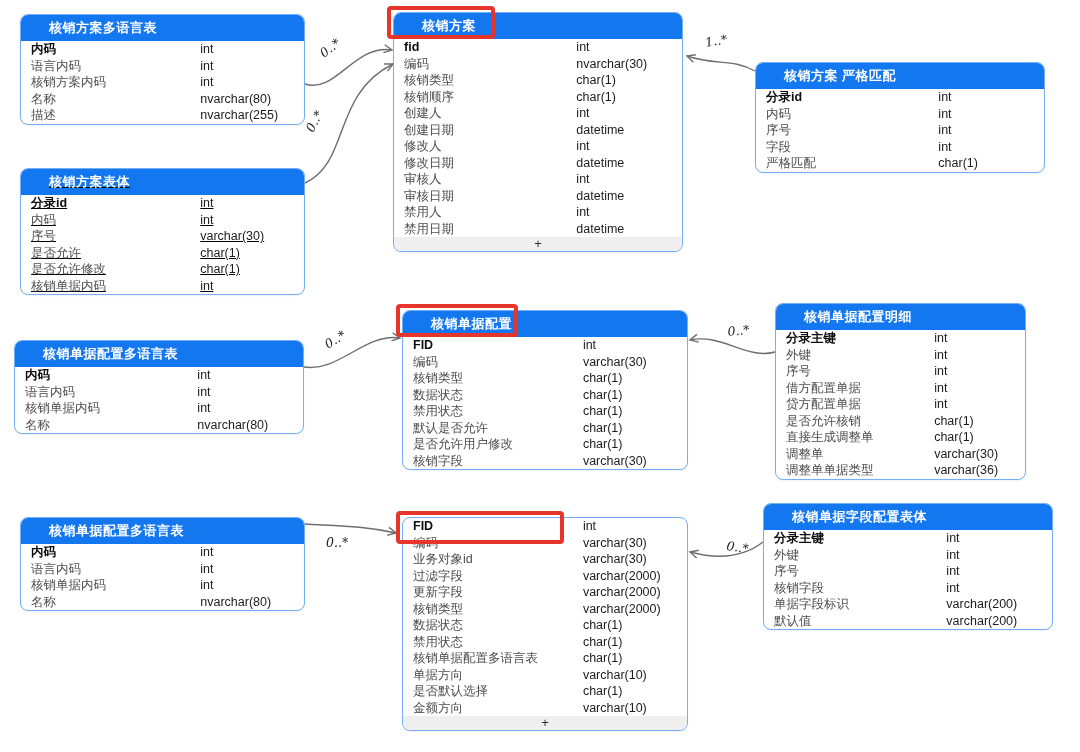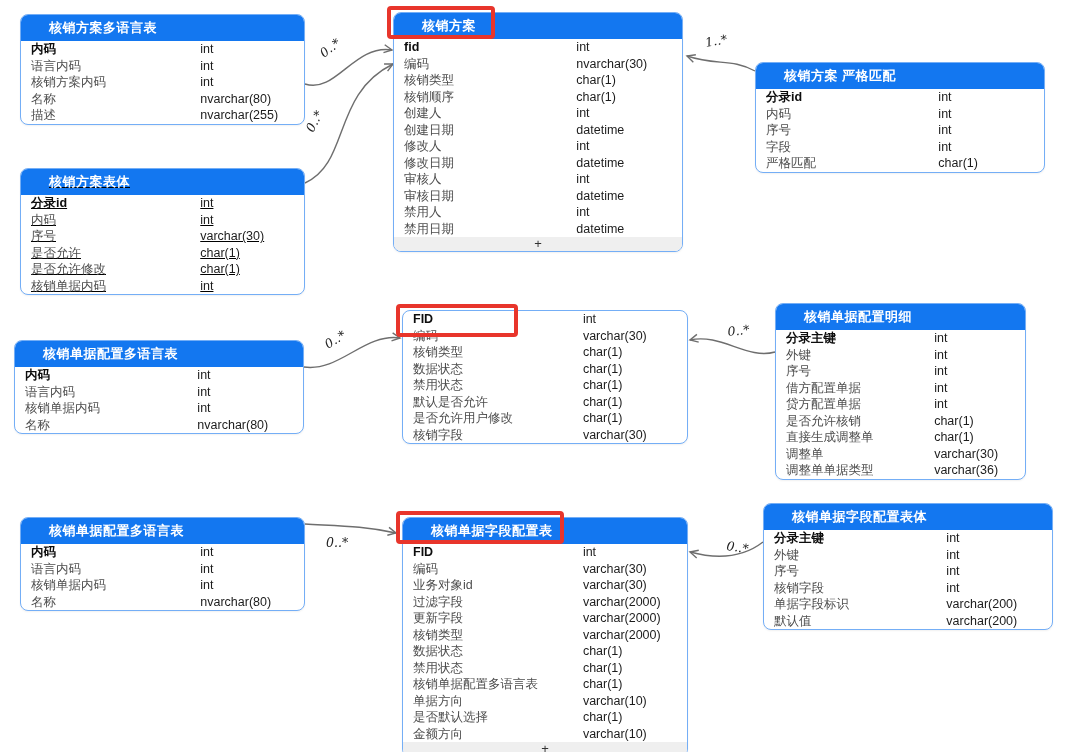--- a/index.html
+++ b/index.html
@@ -191,20 +191,21 @@
       <div class="trow">
         <span class="fname">核销单据内码</span>
         <span class="ftype">int</span>
       </div>
       <div class="trow">
         <span class="fname">名称</span>
         <span class="ftype">nvarchar(80)</span>
       </div>
     </div>
     <div class="etable" style="left: 402px; top: 310px; width: 286px;">
+      <div class="thead">核销单据配置</div>
       <div class="trow">
         <span class="fname pk">FID</span>
         <span class="ftype">int</span>
       </div>
       <div class="trow">
         <span class="fname">编码</span>
         <span class="ftype">varchar(30)</span>
       </div>
       <div class="trow">
         <span class="fname">核销类型</span>
@@ -284,21 +285,20 @@
       <div class="trow">
         <span class="fname">核销单据内码</span>
         <span class="ftype">int</span>
       </div>
       <div class="trow">
         <span class="fname">名称</span>
         <span class="ftype">nvarchar(80)</span>
       </div>
     </div>
     <div class="etable" style="left: 402px; top: 517px; width: 286px;">
-      <div class="thead">核销单据字段配置表</div>
       <div class="trow">
         <span class="fname pk">FID</span>
         <span class="ftype">int</span>
       </div>
       <div class="trow">
         <span class="fname">编码</span>
         <span class="ftype">varchar(30)</span>
       </div>
       <div class="trow">
         <span class="fname">业务对象id</span>

